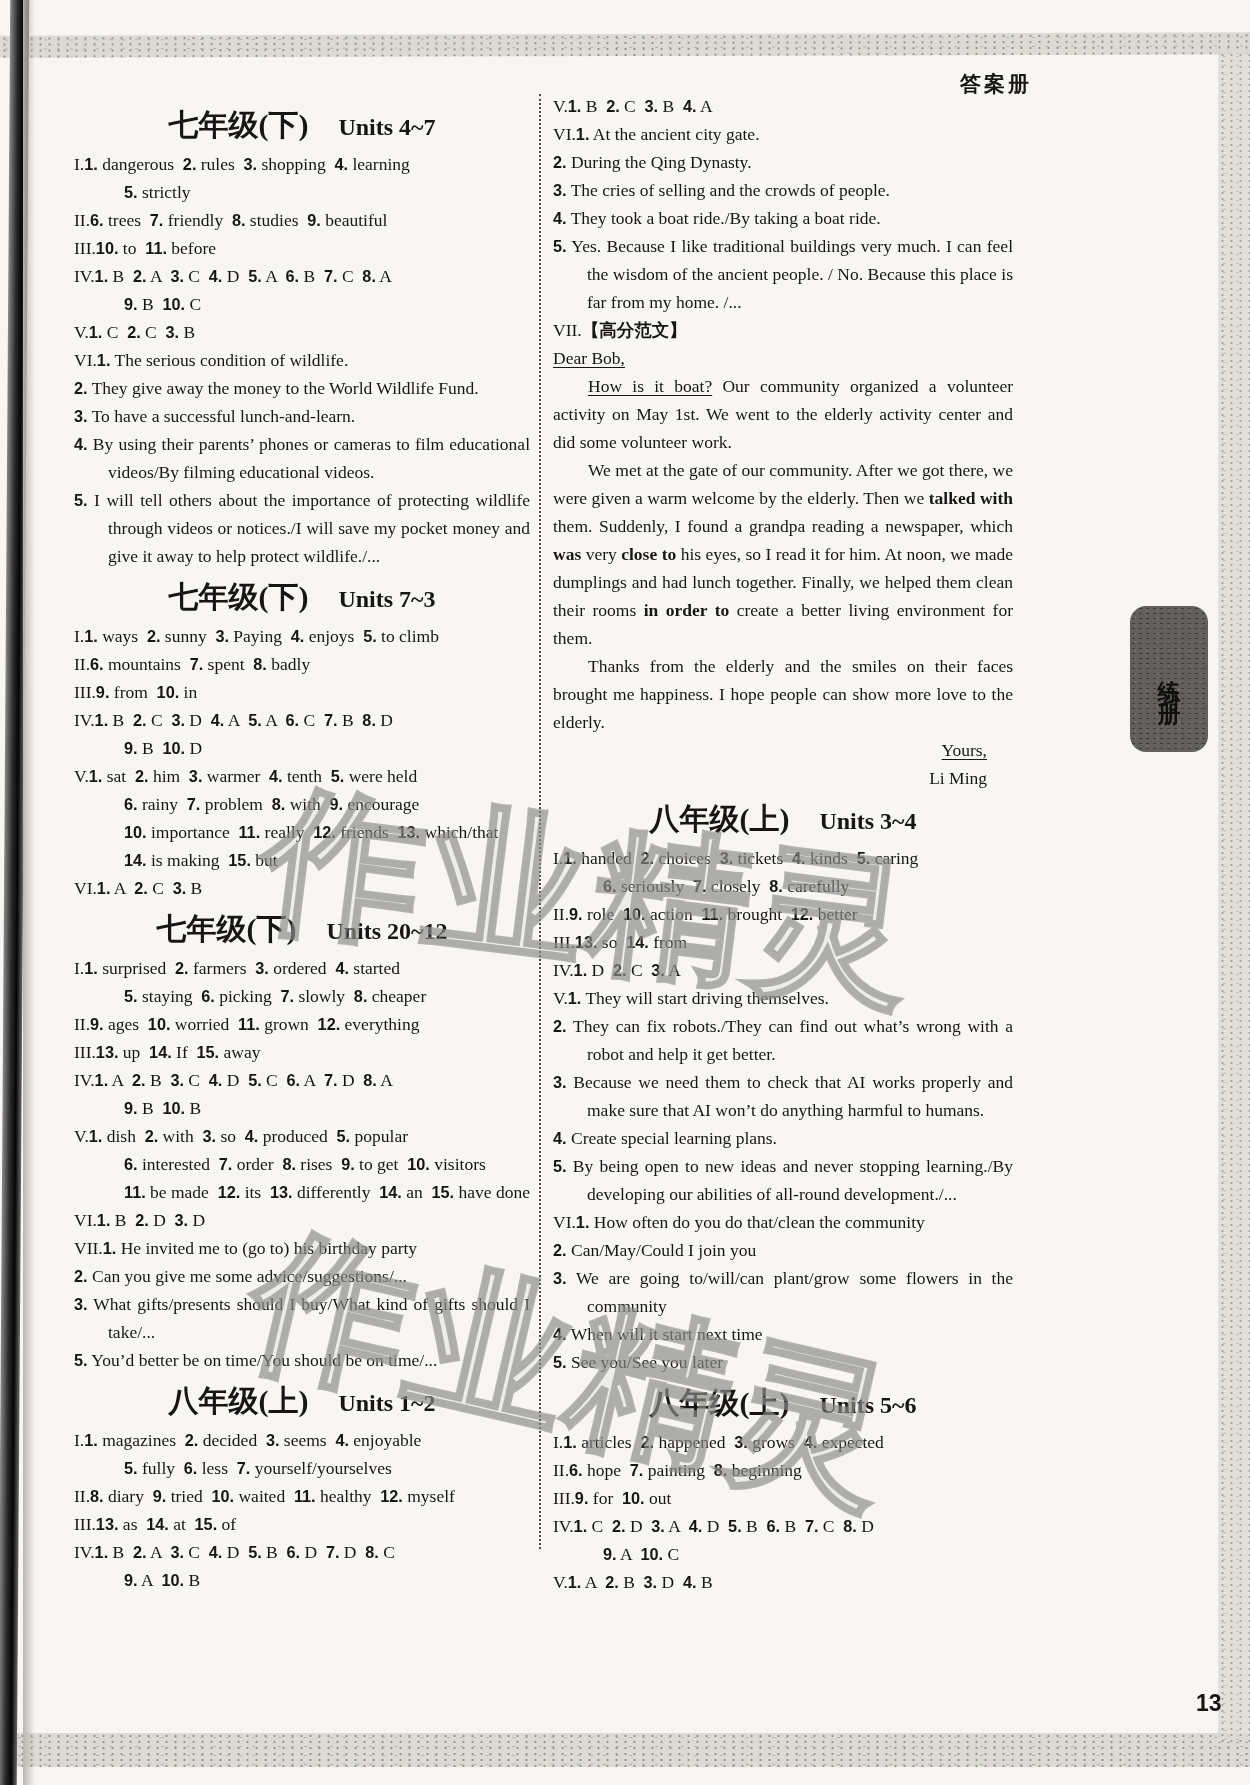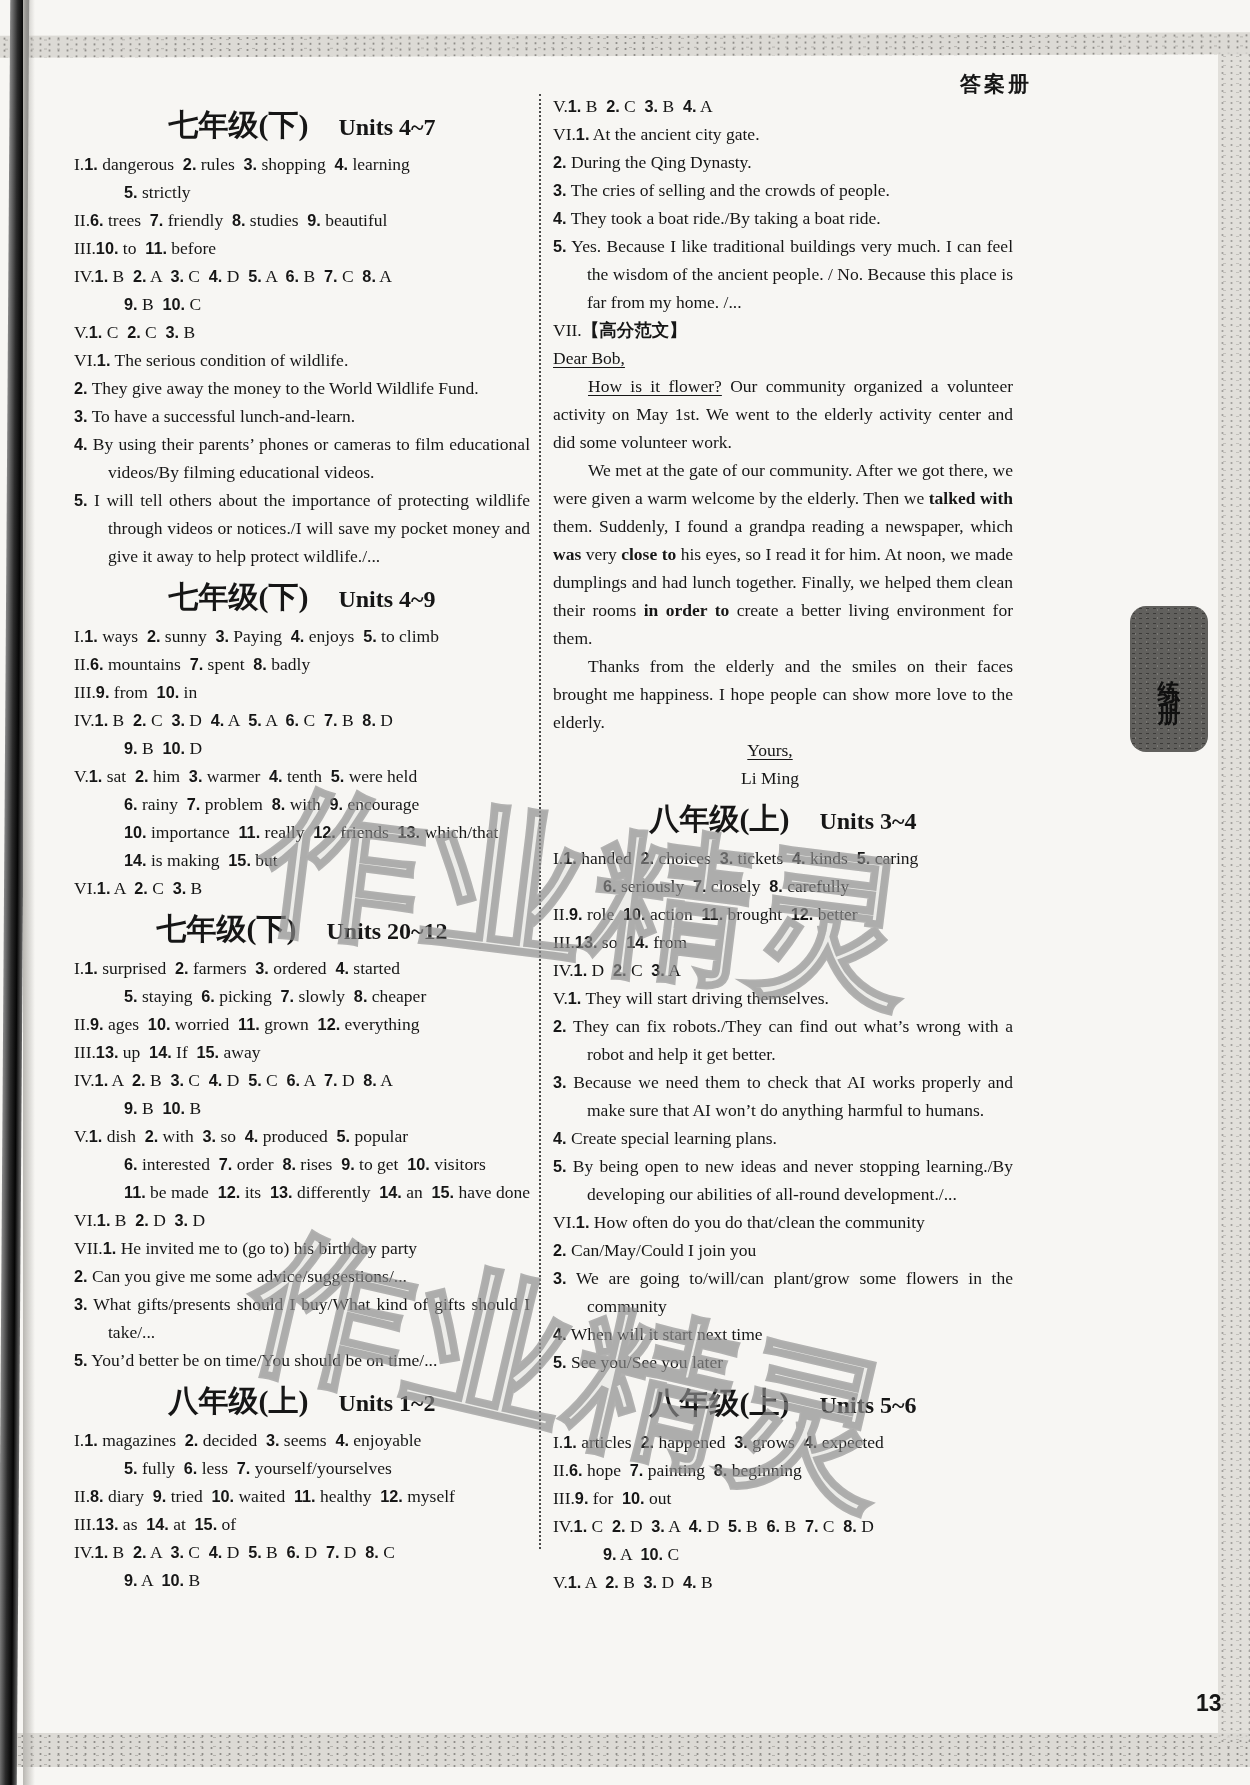--- a/index.html
+++ b/index.html
@@ -29,21 +29,21 @@
   .col-left{left:74px;width:456px;}
   .col-right{left:553px;top:92px;width:460px;}
 
   .heading{text-align:center;font-weight:700;margin:13px 0 7px;white-space:nowrap;}
   .heading .hcn{font-size:30px;margin-right:30px;}
   .heading .hen{font-size:24px;}
 
   .ln{padding-left:34px;text-indent:-34px;white-space:pre-wrap;text-align:justify;}
   .ln.ind1{margin-left:50px;}
   .ln.para{padding-left:0;text-indent:2em;}
-  .ln.close{padding-left:0;text-indent:0;text-align:center;padding-right:26px;}
+  .ln.close{padding-left:0;text-indent:0;text-align:right;padding-right:26px;}
   .ln b{font-family:"Liberation Sans","DejaVu Sans",sans-serif;font-weight:700;font-size:.93em;}
   .ln strong{font-weight:700;}
   .ln u{text-underline-offset:3px;}
 
   .tab{position:absolute;left:1130px;top:606px;width:78px;height:146px;border-radius:16px;
     background-color:#61605d;
     background-image:radial-gradient(#3c3b39 1px, transparent 1.3px),
                      radial-gradient(#7b7a76 1px, transparent 1.2px);
     background-size:7px 5px,11px 8px;
     display:flex;align-items:center;justify-content:center;
@@ -84,21 +84,21 @@
       <div class="ln">II.<b>6.</b> trees  <b>7.</b> friendly  <b>8.</b> studies  <b>9.</b> beautiful</div>
       <div class="ln">III.<b>10.</b> to  <b>11.</b> before</div>
       <div class="ln">IV.<b>1.</b> B  <b>2.</b> A  <b>3.</b> C  <b>4.</b> D  <b>5.</b> A  <b>6.</b> B  <b>7.</b> C  <b>8.</b> A</div>
       <div class="ln ind1"><b>9.</b> B  <b>10.</b> C</div>
       <div class="ln">V.<b>1.</b> C  <b>2.</b> C  <b>3.</b> B</div>
       <div class="ln">VI.<b>1.</b> The serious condition of wildlife.</div>
       <div class="ln"><b>2.</b> They give away the money to the World Wildlife Fund.</div>
       <div class="ln"><b>3.</b> To have a successful lunch-and-learn.</div>
       <div class="ln"><b>4.</b> By using their parents’ phones or cameras to film educational videos/By filming educational videos.</div>
       <div class="ln"><b>5.</b> I will tell others about the importance of protecting wildlife through videos or notices./I will save my pocket money and give it away to help protect wildlife./...</div>
-      <div class="heading"><span class="hcn">七年级(下)</span><span class="hen">Units 4~9</span></div>
+      <div class="heading"><span class="hcn">七年级(下)</span><span class="hen">Units 7~3</span></div>
       <div class="ln">I.<b>1.</b> ways  <b>2.</b> sunny  <b>3.</b> Paying  <b>4.</b> enjoys  <b>5.</b> to climb</div>
       <div class="ln">II.<b>6.</b> mountains  <b>7.</b> spent  <b>8.</b> badly</div>
       <div class="ln">III.<b>9.</b> from  <b>10.</b> in</div>
       <div class="ln">IV.<b>1.</b> B  <b>2.</b> C  <b>3.</b> D  <b>4.</b> A  <b>5.</b> A  <b>6.</b> C  <b>7.</b> B  <b>8.</b> D</div>
       <div class="ln ind1"><b>9.</b> B  <b>10.</b> D</div>
       <div class="ln">V.<b>1.</b> sat  <b>2.</b> him  <b>3.</b> warmer  <b>4.</b> tenth  <b>5.</b> were held</div>
       <div class="ln ind1"><b>6.</b> rainy  <b>7.</b> problem  <b>8.</b> with  <b>9.</b> encourage</div>
       <div class="ln ind1"><b>10.</b> importance  <b>11.</b> really  <b>12.</b> friends  <b>13.</b> which/that</div>
       <div class="ln ind1"><b>14.</b> is making  <b>15.</b> but</div>
       <div class="ln">VI.<b>1.</b> A  <b>2.</b> C  <b>3.</b> B</div>
@@ -127,21 +127,21 @@
     </div>
   <div class="col col-right">
       <div class="ln">V.<b>1.</b> B  <b>2.</b> C  <b>3.</b> B  <b>4.</b> A</div>
       <div class="ln">VI.<b>1.</b> At the ancient city gate.</div>
       <div class="ln"><b>2.</b> During the Qing Dynasty.</div>
       <div class="ln"><b>3.</b> The cries of selling and the crowds of people.</div>
       <div class="ln"><b>4.</b> They took a boat ride./By taking a boat ride.</div>
       <div class="ln"><b>5.</b> Yes. Because I like traditional buildings very much. I can feel the wisdom of the ancient people. / No. Because this place is far from my home. /...</div>
       <div class="ln">VII.<strong>【高分范文】</strong></div>
       <div class="ln"><u>Dear Bob,</u></div>
-      <div class="ln para"><u>How is it flower?</u> Our community organized a volunteer activity on May 1st. We went to the elderly activity center and did some volunteer work.</div>
+      <div class="ln para"><u>How is it boat?</u> Our community organized a volunteer activity on May 1st. We went to the elderly activity center and did some volunteer work.</div>
       <div class="ln para">We met at the gate of our community. After we got there, we were given a warm welcome by the elderly. Then we <strong>talked with</strong> them. Suddenly, I found a grandpa reading a newspaper, which <strong>was</strong> very <strong>close to</strong> his eyes, so I read it for him. At noon, we made dumplings and had lunch together. Finally, we helped them clean their rooms <strong>in order to</strong> create a better living environment for them.</div>
       <div class="ln para">Thanks from the elderly and the smiles on their faces brought me happiness. I hope people can show more love to the elderly.</div>
       <div class="ln close"><u>Yours,</u></div>
       <div class="ln close">Li Ming</div>
       <div class="heading"><span class="hcn">八年级(上)</span><span class="hen">Units 3~4</span></div>
       <div class="ln">I.<b>1.</b> handed  <b>2.</b> choices  <b>3.</b> tickets  <b>4.</b> kinds  <b>5.</b> caring</div>
       <div class="ln ind1"><b>6.</b> seriously  <b>7.</b> closely  <b>8.</b> carefully</div>
       <div class="ln">II.<b>9.</b> role  <b>10.</b> action  <b>11.</b> brought  <b>12.</b> better</div>
       <div class="ln">III.<b>13.</b> so  <b>14.</b> from</div>
       <div class="ln">IV.<b>1.</b> D  <b>2.</b> C  <b>3.</b> A</div>

